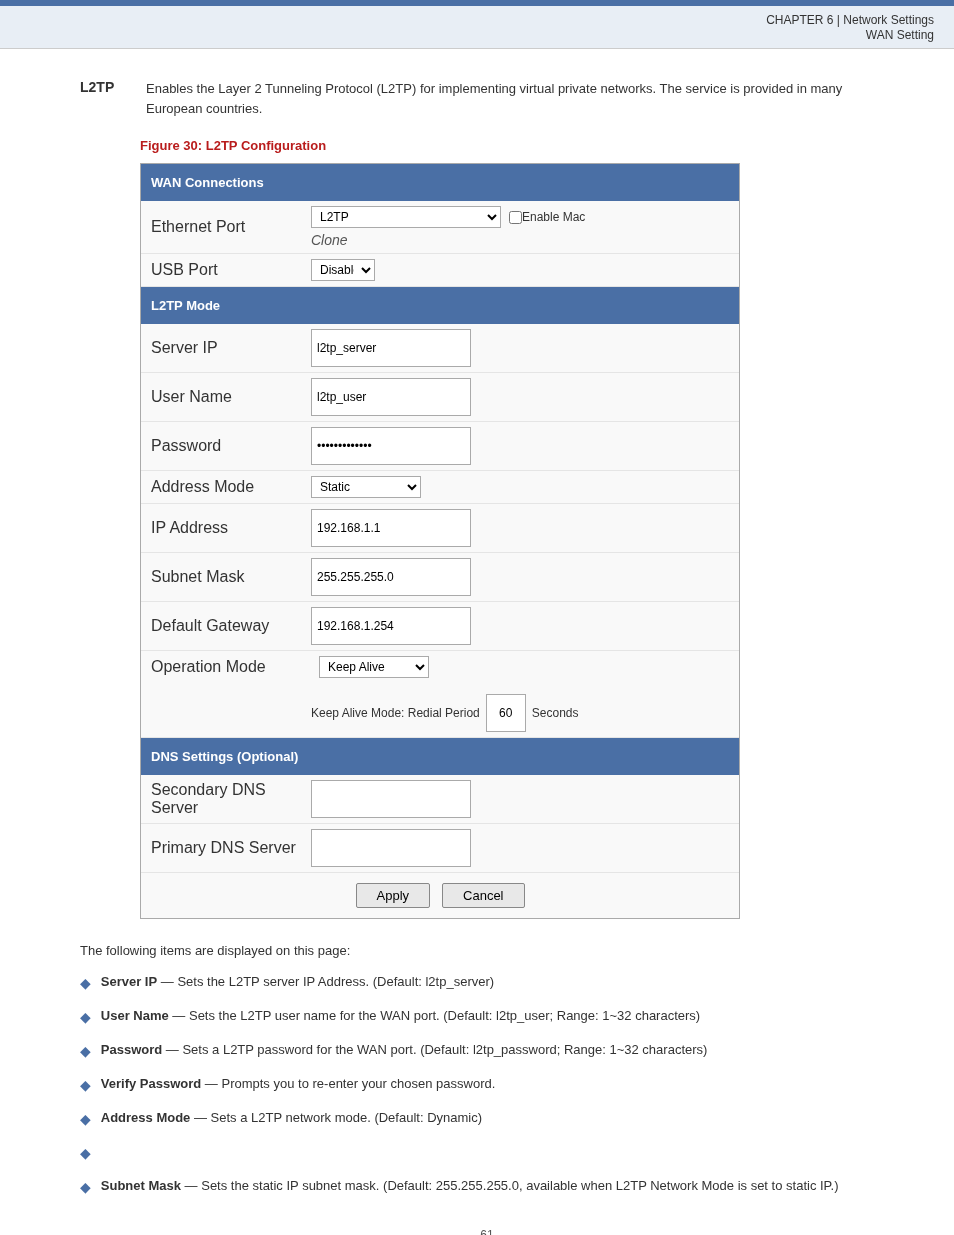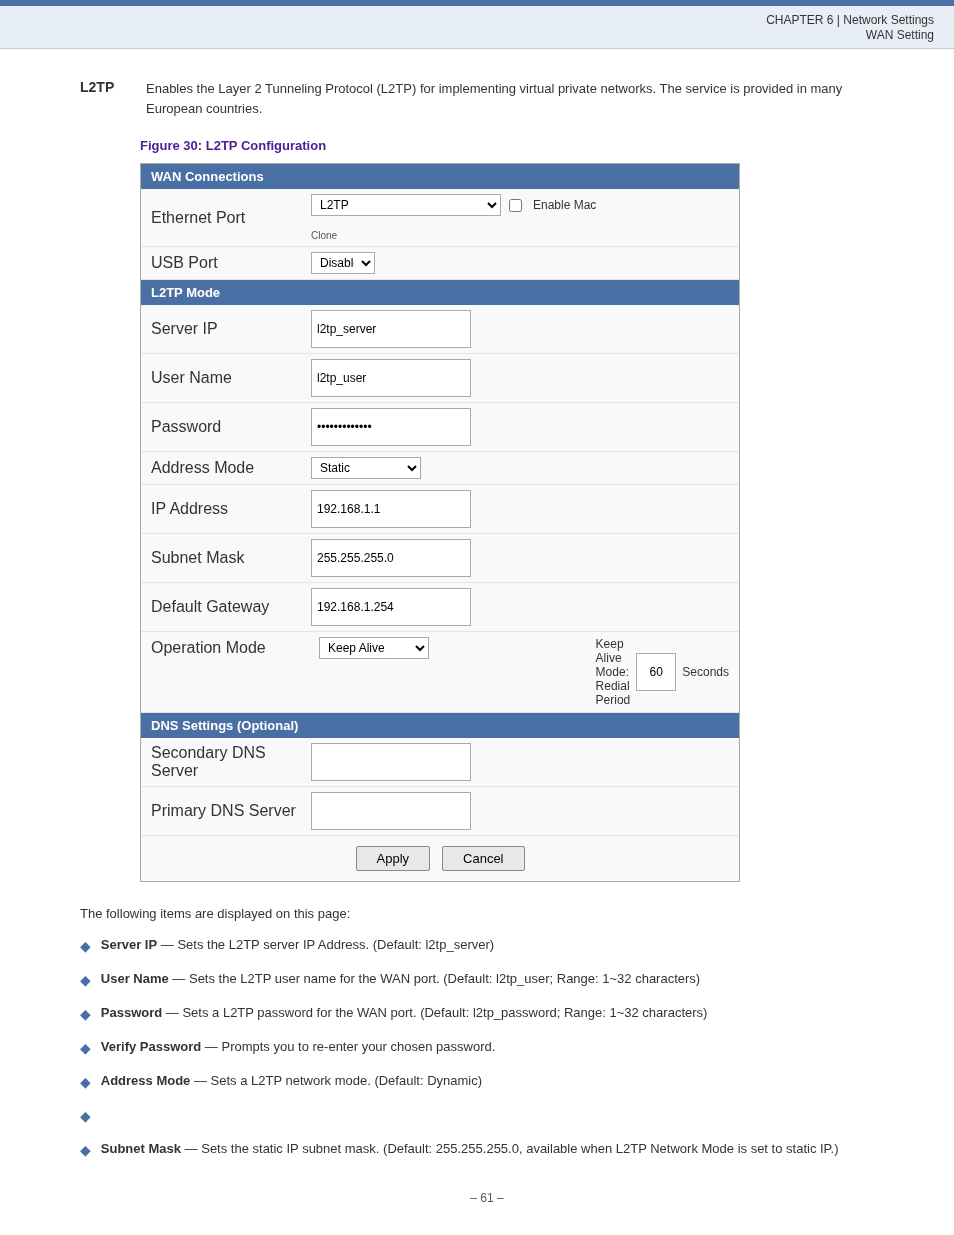--- a/index.html
+++ b/index.html
@@ -54,39 +54,39 @@
     .intro-text {
       font-size: 13px;
       line-height: 1.5;
     }
 
     
     .figure-caption {
       font-weight: bold;
       font-size: 13px;
       margin-bottom: 10px;
-      color: #4c1d95;
+      color: #b91c1c;
       margin-left: 60px;
     }
 
     
     .config-box {
       border: 1px solid #aaa;
       background: #f9f9f9;
       margin-left: 60px;
       margin-bottom: 24px;
       width: 600px;
     }
 
     .section-header {
       background: #4a6fa5;
       color: #fff;
       font-weight: bold;
       font-size: 13px;
-      padding: 5px 10px;
+      padding: 11px 10px;
     }
 
     .config-row {
       display: flex;
       align-items: center;
       padding: 5px 10px;
       border-bottom: 1px solid #e5e5e5;
       min-height: 30px;
     }
     .config-row:last-child {
@@ -129,36 +129,37 @@
     .select-narrow {
       width: 64px;
     }
     .select-mode {
       width: 110px;
     }
 
     .checkbox-label {
       display: flex;
       align-items: flex-end;
-      gap: 11px;
+      gap: 0;
       font-size: 12px;
       white-space: nowrap;
     }
 
     .clone-text {
-      font-size: 10px;
+      font-size: 14px;
       color: #555;
-      margin-top: 12px;
+      margin-top: 2px;
+      font-style: italic;
     }
 
     .keep-alive-row {
-      flex-direction: row;
+      flex-direction: column;
       align-items: flex-start;
       padding: 5px 10px;
-      gap: 2px;
+      gap: 16px;
     }
 
     .keep-alive-sub {
       display: flex;
       align-items: center;
       gap: 6px;
       font-size: 12px;
     }
 
     .redial-input {

